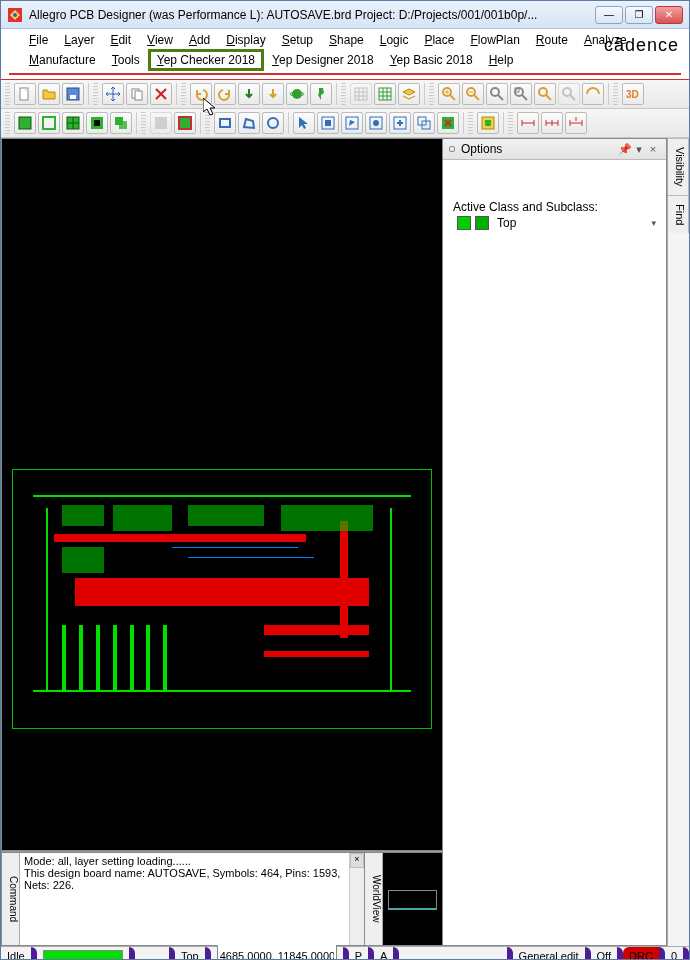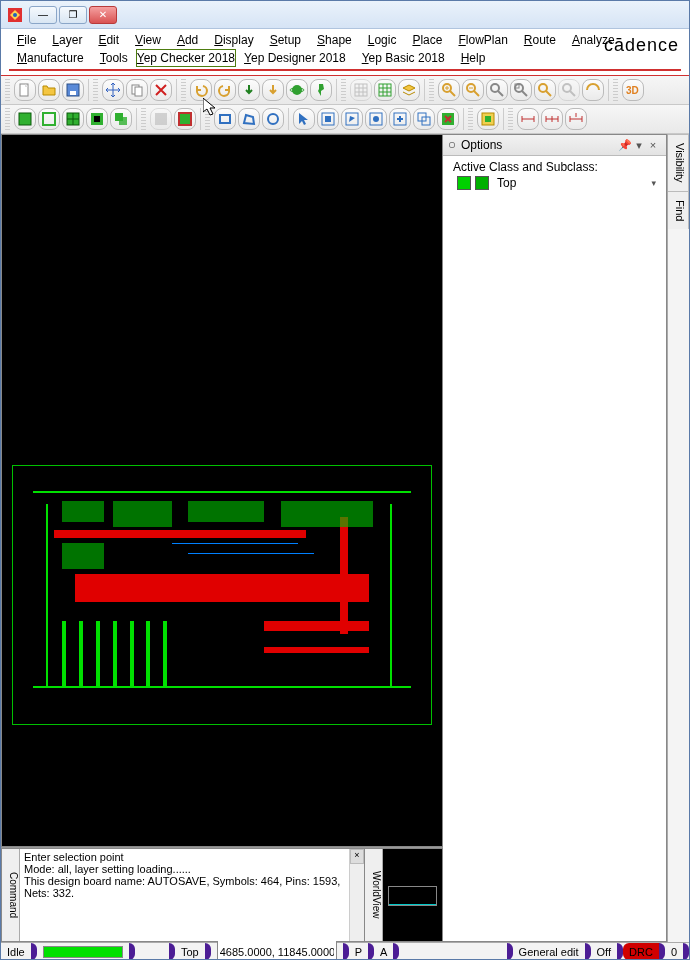--- a/index.html
+++ b/index.html
@@ -8,49 +8,49 @@
 
 .titlebar { height: 28px; background: linear-gradient(#eaf2fb, #d6e4f5); display: flex; align-items: center; padding: 0 6px; border-bottom: 1px solid #b0c4de; }
 .titlebar .app-icon { width: 16px; height: 16px; margin-right: 6px; display: inline-block; }
 .titlebar .title-text { flex: 1; color: #000; font-size: 12px; white-space: nowrap; overflow: hidden; }
 .win-controls { display: flex; gap: 2px; }
 .win-btn { width: 28px; height: 18px; border: 1px solid #8aa6c8; border-radius: 3px; background: linear-gradient(#f5f9fd,#d9e6f3); display: flex; align-items: center; justify-content: center; font-size: 10px; cursor: pointer;}
 .win-btn.close { background: linear-gradient(#f5a0a0,#d95252); border-color:#b83a3a; color:#fff;}
 
 
 .menubar { padding: 2px 8px 4px 8px; border-bottom: 1px solid #d03030; background:#fff; position:relative; }
-.menubar .row { display: flex; flex-wrap: wrap; align-items: center; }
+.menubar .row { display: flex; flex-wrap: wrap; align-items: center; margin-left: 12px; }
 .menu-item { padding: 2px 8px; cursor: pointer; }
-.menu-item.hovered { border:1px solid #4d7c0f; padding: 1px 0; color:#000;}
+.menu-item.hovered { border:3px solid #4d7c0f; padding: 1px 6px; color:#000;}
 .menu-item u { text-decoration: underline; }
 .logo { position:absolute; right:10px; top:6px; font-size:18px; letter-spacing:1px;}
 
 
 .redline { height:2px; background:#d03030; margin-top:2px;}
 
 
 .toolbar { display:flex; align-items:center; background:linear-gradient(#f6f6f6,#e9e9e9); padding:3px 4px; border-bottom:1px solid #c8c8c8; gap:2px; flex-wrap:nowrap;}
 .tgrip{ width:5px; height:22px; background:repeating-linear-gradient(#ccc,#ccc 1px,transparent 1px,transparent 3px); margin-right:2px;}
-.tbtn{ width:22px; height:22px; border:1px solid #bbb; border-radius:8px; background:linear-gradient(#fcfcfc,#eaeaea); display:flex; align-items:center; justify-content:center; cursor:pointer;}
+.tbtn{ width:22px; height:22px; border:1px solid #bbb; border-radius:2px; background:linear-gradient(#fcfcfc,#eaeaea); display:flex; align-items:center; justify-content:center; cursor:pointer;}
 .tbtn svg{width:16px;height:16px;}
 .tbtn.d{opacity:.45; cursor:default;}
 .sep{width:1px;height:22px;background:#ccc;margin:0 2px;}
 
 
 .main{display:flex; height:calc(960px - 28px - 46px - 30px - 30px - 18px);}
 .canvas-col{flex:1; display:flex; flex-direction:column; min-width:0;}
 .design-canvas{flex:1;background:#000;border:1px solid #888;position:relative;overflow:hidden;}
 .pcb{position:absolute;left:10px;right:10px;top:330px;height:260px;}
 .pcb-outline{position:absolute;inset:0;border:1px solid #00c000;}
 .trace{position:absolute;background:#00e000;}
 .trace.r{background:#e00000;}
 .trace.b{background:#0080ff;}
 
 
-.options-panel{width:224px;border:1px solid #888;border-left:none;background:#fff;display:flex;flex-direction:column;}
+.options-panel{width:224px;border:1px solid #888;border-left:none;background:#fff;display:flex;flex-direction:column;gap:36px;}
 .options-header{background:linear-gradient(#f2f2f2,#e3e3e3);padding:3px 6px;display:flex;align-items:center;border-bottom:1px solid #bbb;}
 .options-header .lbl{flex:1;}
 .options-header .ico{width:14px;cursor:pointer;font-size:11px;color:#555;text-align:center;}
 .options-body{padding:4px 10px;}
 .opts-select{width:150px;margin:6px 0 14px 20px;padding:1px 4px;border:1px solid #888;font-size:12px;}
 .color-sw{display:inline-block;width:14px;height:14px;background:#00d000;border:1px solid #555;vertical-align:middle;margin-right:4px;}
 .layer-row{display:flex;align-items:center;padding:2px 0 2px 4px;}
 .layer-row .dd{margin-left:auto;font-size:9px;color:#555;}
 
 
@@ -80,20 +80,21 @@
 <body>
 
 <div class="titlebar">
   <span class="app-icon">
     <svg viewBox="0 0 16 16">
         <rect x="1" y="1" width="14" height="14" fill="#e03030"></rect>
         <path d="M3 8 L8 3 L13 8 L8 13 Z" fill="#ffd050"></path>
         <circle cx="8" cy="8" r="2" fill="#2060c0"></circle>
       </svg>
   </span>
+  <span class="title-text">Allegro PCB Designer (was Performance L): AUTOSAVE.brd  Project: D:/Projects/001/001b0p/...</span>
   <div class="win-controls">
     <div class="win-btn">—</div>
     <div class="win-btn">❐</div>
     <div class="win-btn close">✕</div>
   </div>
 </div>
 
 <div class="menubar">
   <div class="row" id="menu-row1">
       <span class="menu-item"><u>F</u>ile</span>
@@ -429,23 +430,22 @@
         <div class="trace" style="left:12%;top:30%;width:10%;height:10%;background:#00c000;opacity:.6"></div>
         <div class="trace r" style="left:60%;top:60%;width:25%;height:10px"></div>
         <div class="trace r" style="left:60%;top:70%;width:25%;height:6px"></div>
       </div>
     </div>
 
     <div class="bottom-row">
       <div class="cmd-panel">
         <div class="cmd-tab">Command</div>
         <div class="cmd-body" id="cmd-body">
-          <div>Enter selection point</div>
             <div>Mode: all, layer setting loading......</div>
-            <div>This design board name: AUTOSAVE, Symbols: 464, Pins: 1593, Nets: 332.</div>
+            <div>This design board name: AUTOSAVE, Symbols: 464, Pins: 1593, Nets: 226.</div>
             <div class="sb">
             <div class="ar" style="font-size:9px;text-align:center">×</div>
             <div style="flex:1"></div>
           </div>
         </div>
       </div>
       <div class="wv-panel">
         <div class="cmd-tab">WorldView</div>
         <div class="wv-canvas">
           <div style="position:absolute;left:5px;right:5px;top:40%;height:1px;background:#f050f0"></div>

